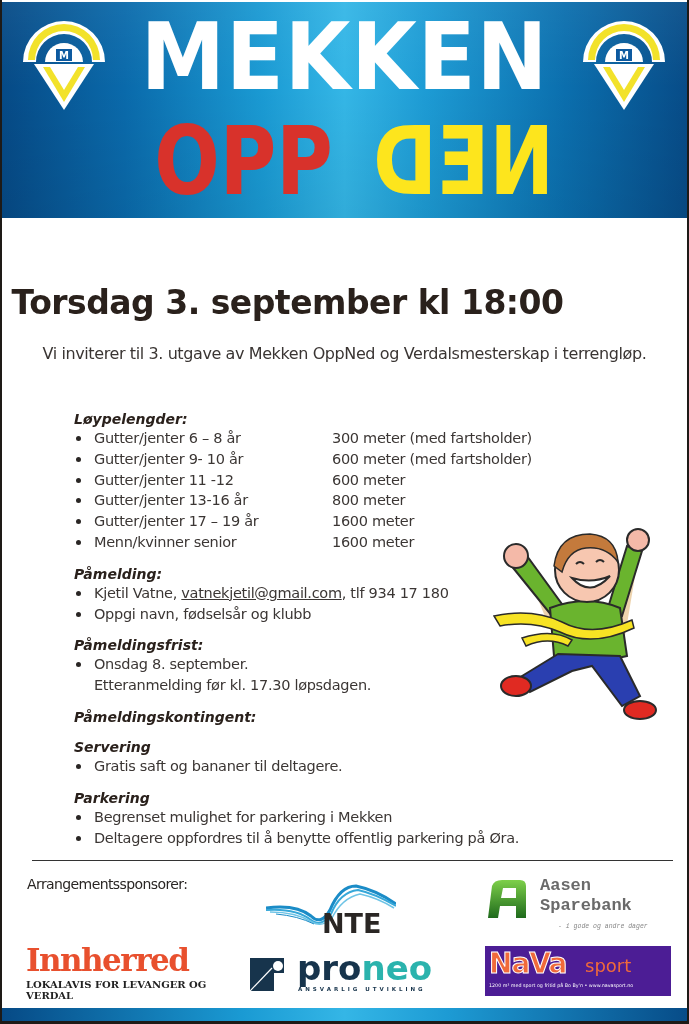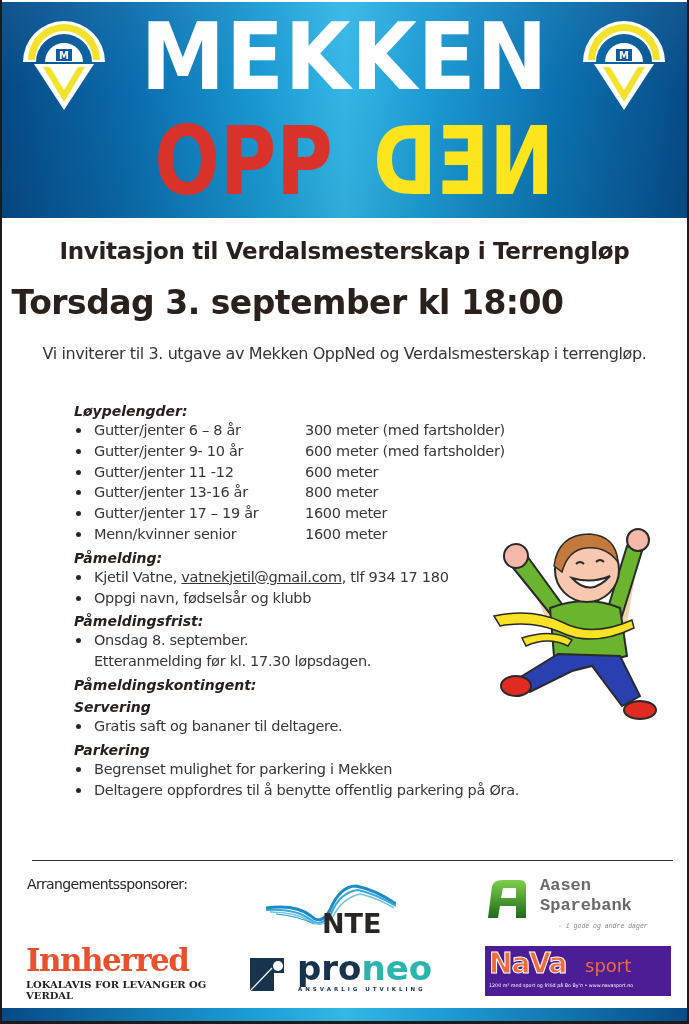--- a/index.html
+++ b/index.html
@@ -52,31 +52,31 @@
       font-weight: bold; font-size: 33px; color: #2a211c; letter-spacing: -0.5px;
     }
     .intro {
       position: absolute; left: 0; top: 344px; width: 685px; text-align: center;
       font-size: 16px; color: #3a3533; letter-spacing: -0.4px;
     }
 
     .content { position: absolute; left: 72px; top: 398px; width: 470px; }
     .section-head {
       font-weight: bold; font-style: italic; font-size: 14px; color: #2a211c; line-height: 18px;
-      margin-top: 4px;
+      margin-top: 12px;
     }
     .bullets { list-style: none; }
     .bullets li {
       position: relative; padding-left: 20px; font-size: 14.5px; color: #3b3634;
       line-height: 20.8px; letter-spacing: -0.3px;
     }
     .bullets li .dot {
       position: absolute; left: 2px; top: 8px; width: 5px; height: 5px; border-radius: 50%; background: #2a2624;
     }
-    .race-row { display: flex; }
+    .race-row { display: flex; gap: 27px; }
     .race-row .cls { width: 211px; }
     .race-row .dist { flex: 1; }
     .email { text-decoration: underline; color: #3b3634; }
     .cont { display: block; }
 
     
     .runner { position: absolute; left: 490px; top: 516px; width: 170px; height: 210px; }
 
     
     .divider { position: absolute; left: 30px; top: 860px; width: 641px; height: 1px; background: #333; }
@@ -166,21 +166,20 @@
       <path d="M24 51 L66 51 L45 86 Z" fill="#f2e22a"></path>
       <path d="M31 51 L59 51 L45 74 Z" fill="#ffffff"></path>
     </svg>
 
     <div class="title-mekken">MEKKEN</div>
     <div class="title-oppned">
       <span class="title-opp">OPP</span><span class="title-ned">NED</span>
     </div>
   </div>
 
-  <div class="invitation">Invitasjon til Verdalsmesterskap i Terrengløp</div>
   <div class="date-line">Torsdag 3. september kl 18:00</div>
   <div class="intro">Vi inviterer til 3. utgave av Mekken OppNed og Verdalsmesterskap i terrengløp.</div>
 
   <div class="content">
     <div class="section-head">Løypelengder:</div>
     <ul class="bullets">
       <li>
           <span class="dot"></span>
           <div class="race-row">
             <span class="cls">Gutter/jenter 6 – 8 år</span>

